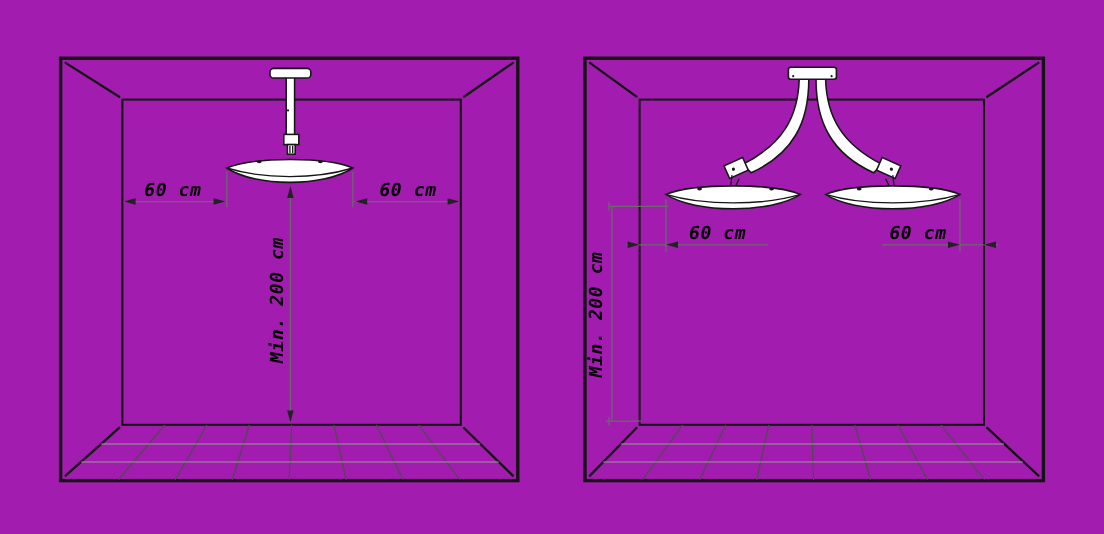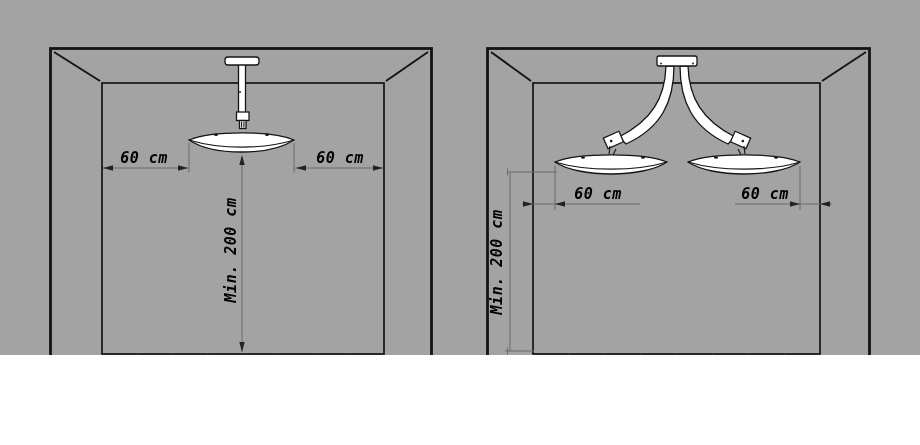--- a/index.html
+++ b/index.html
@@ -1,16 +1,16 @@
 <!DOCTYPE html>
 <html><head>
 <meta charset="utf-8">
 <style>
   html,body{margin:0;padding:0;background:#ffffff;}
-  .canvas{position:relative;width:920px;height:355px;background:#a3a3a3;overflow:hidden;
+  .canvas{position:relative;width:920px;height:445px;background:#a21caf;overflow:hidden;
           font-family:"DejaVu Sans Mono",monospace;}
   svg{display:block}
   .frame{fill:none;stroke:#141414;stroke-width:2.8}
   .wall{fill:none;stroke:#141414;stroke-width:1.7}
   .diag{stroke:#141414;stroke-width:1.9}
   .tile{stroke:#4c4c4c;stroke-width:1}
   .tile-h{stroke:#9a9a9a;stroke-width:1}
   .fix{fill:#ffffff;stroke:#161616;stroke-width:1.3}
   .fixline{stroke:#161616;stroke-width:1.1;fill:none}
   .dim{stroke:#6b6b6b;stroke-width:1;fill:none}

